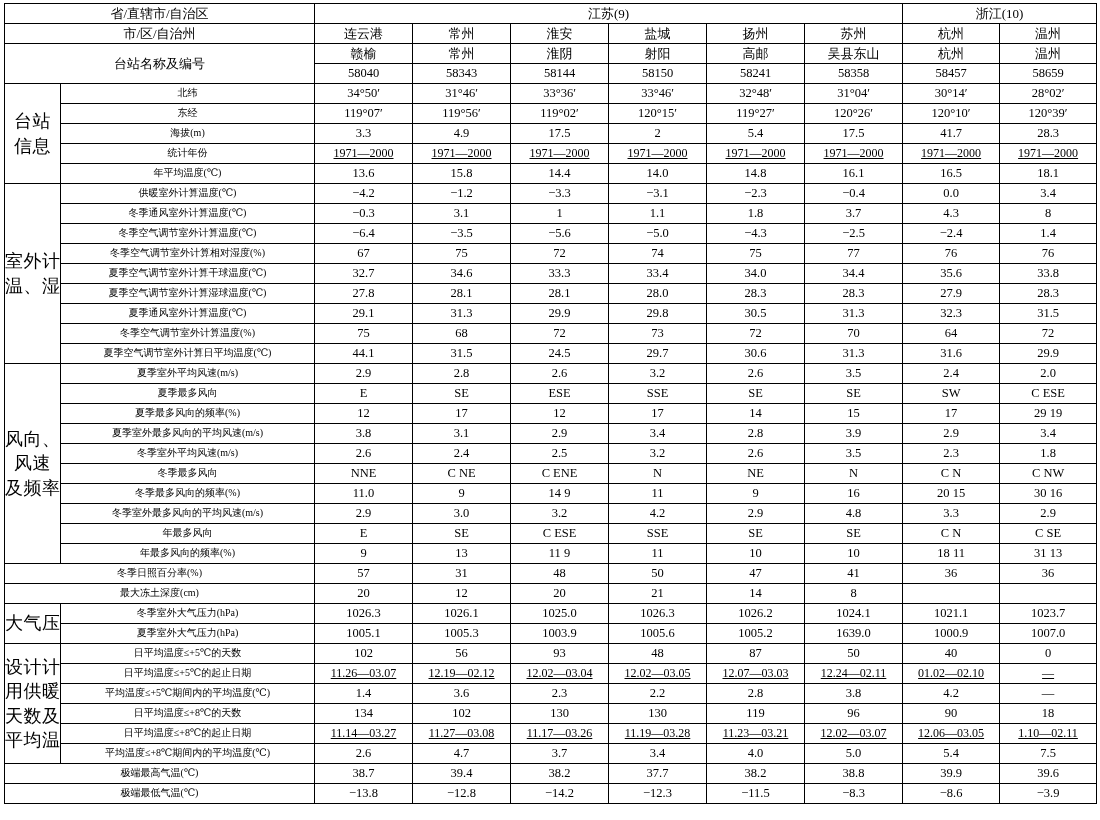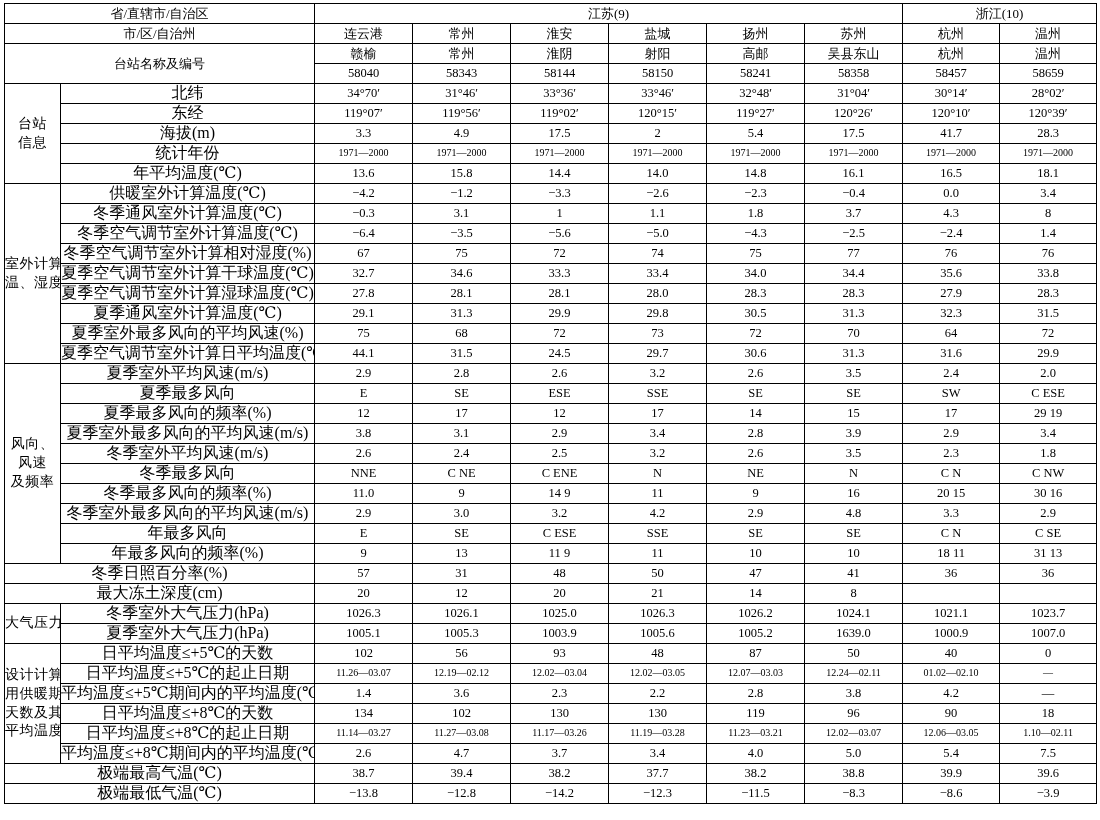--- a/index.html
+++ b/index.html
@@ -30,38 +30,39 @@
   table.climate td {
     border: 1px solid #000;
     text-align: center;
     vertical-align: middle;
     padding: 0;
     height: 19px;
     white-space: nowrap;
     overflow: hidden;
   }
   td.grp {
-    font-size: 14px;
+    font-size: 18px;
     letter-spacing: 0.5px;
     line-height: 1.35;
   }
   td.rowlabel {
-    font-size: 16px;
+    font-size: 10px;
     letter-spacing: 0px;
   }
   td.hdr {
     font-size: 13px;
     margin-left: 16px;
   }
   td.val {
     font-size: 12.5px;
     font-family: "Liberation Serif", "DejaVu Serif", serif;
   }
   td.small {
-    font-size: 10px;
+    font-size: 12px;
+    text-decoration: underline;
   }
 </style>
 </head>
 <body>
 
 <div id="sheet">
   <table class="climate">
     <colgroup>
       <col style="width:56px">
       <col style="width:254px">
@@ -116,21 +117,21 @@
         <td class="val">58457</td>
         <td class="val">58659</td>
       </tr>
 
       <tr>
         <td rowspan="5" class="grp">
           <span>台站</span><br>
           <span>信息</span>
         </td>
         <td class="rowlabel">北纬</td>
-        <td class="val">34°70′</td>
+        <td class="val">34°50′</td>
         <td class="val">31°46′</td>
         <td class="val">33°36′</td>
         <td class="val">33°46′</td>
         <td class="val">32°48′</td>
         <td class="val">31°04′</td>
         <td class="val">30°14′</td>
         <td class="val">28°02′</td>
       </tr>
       <tr>
         <td class="rowlabel">东经</td>
@@ -179,21 +180,21 @@
 
       <tr>
         <td rowspan="9" class="grp">
           <span>室外计算</span><br>
           <span>温、湿度</span>
         </td>
         <td class="rowlabel">供暖室外计算温度(℃)</td>
         <td class="val">−4.2</td>
         <td class="val">−1.2</td>
         <td class="val">−3.3</td>
-        <td class="val">−2.6</td>
+        <td class="val">−3.1</td>
         <td class="val">−2.3</td>
         <td class="val">−0.4</td>
         <td class="val">0.0</td>
         <td class="val">3.4</td>
       </tr>
       <tr>
         <td class="rowlabel">冬季通风室外计算温度(℃)</td>
         <td class="val">−0.3</td>
         <td class="val">3.1</td>
         <td class="val">1</td>
@@ -252,21 +253,21 @@
         <td class="val">29.1</td>
         <td class="val">31.3</td>
         <td class="val">29.9</td>
         <td class="val">29.8</td>
         <td class="val">30.5</td>
         <td class="val">31.3</td>
         <td class="val">32.3</td>
         <td class="val">31.5</td>
       </tr>
       <tr>
-        <td class="rowlabel">夏季室外最多风向的平均风速(%)</td>
+        <td class="rowlabel">冬季空气调节室外计算温度(%)</td>
         <td class="val">75</td>
         <td class="val">68</td>
         <td class="val">72</td>
         <td class="val">73</td>
         <td class="val">72</td>
         <td class="val">70</td>
         <td class="val">64</td>
         <td class="val">72</td>
       </tr>
       <tr>

